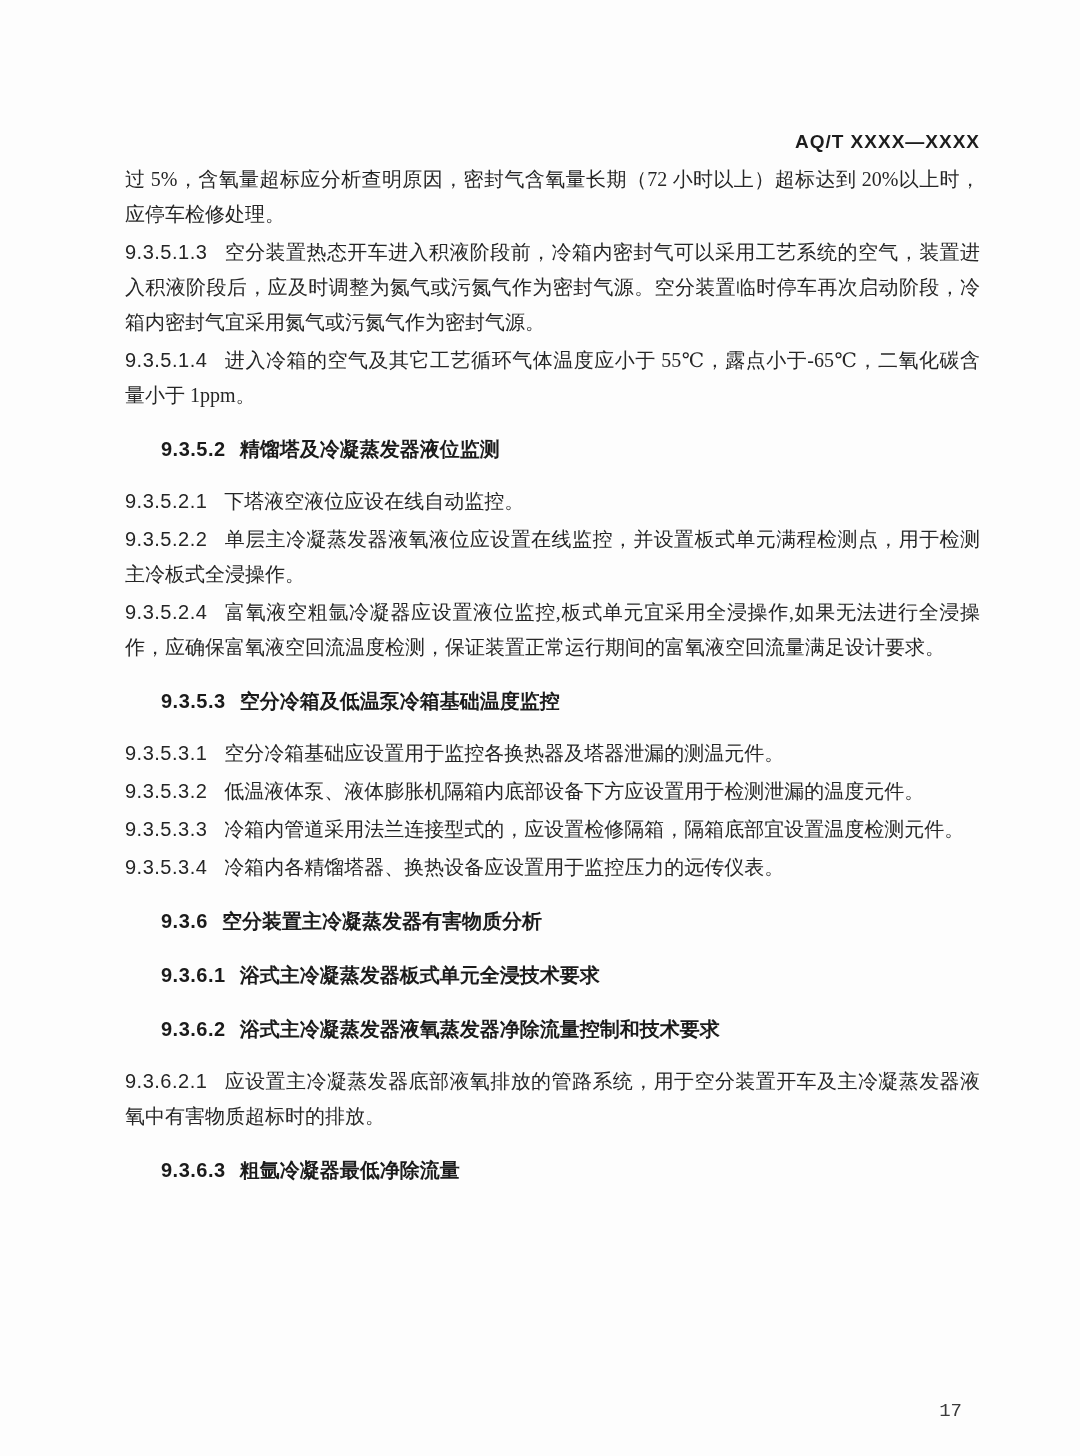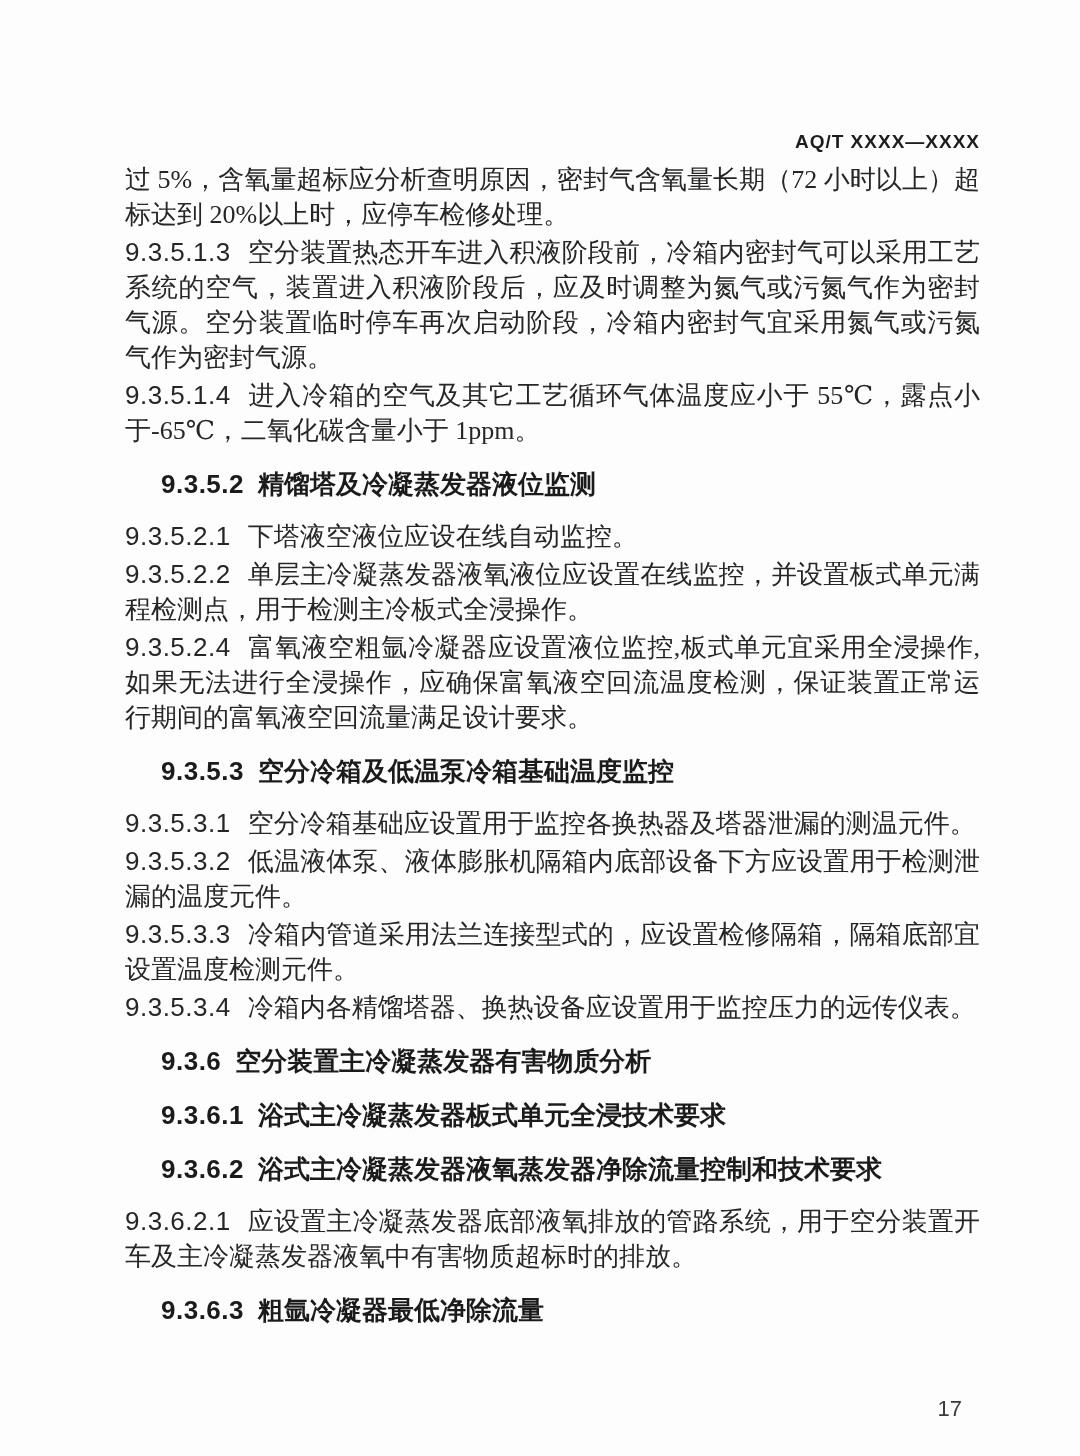--- a/index.html
+++ b/index.html
@@ -21,21 +21,21 @@
     right: 100px;
     font-family: "Liberation Sans", "DejaVu Sans", sans-serif;
     font-weight: 700;
     font-size: 19px;
     letter-spacing: 1px;
     color: #1d1d1d;
     white-space: nowrap;
   }
   .content { margin-top: 34px; }
   .para {
-    font-size: 26px;
+    font-size: 20px;
     line-height: 35px;
     text-align: justify;
     margin: 3px 0;
   }
   .clause {
     font-family: "Liberation Sans", "DejaVu Sans", sans-serif;
     display: inline-block;
     margin-right: 17px;
     letter-spacing: 0.5px;
     white-space: nowrap;
@@ -46,23 +46,23 @@
     font-weight: 700;
     color: #1b1b1b;
     margin: 19px 0 17px 0;
   }
   .heading .clause { margin-right: 14px; margin-left: 36px; }
   .indent { text-indent: 42px; }
   .page-number {
     position: absolute;
     right: 118px;
     bottom: 34px;
-    font-size: 22px;
+    font-size: 19px;
     color: #3a3a3a;
-    font-family: Liberation Sans, sans-serif;
+    font-family: Liberation Mono, monospace;
   }
 </style>
 </head>
 <body>
 
 <div class="page">
 
   <div class="header-right">AQ/T XXXX—XXXX</div>
 
   <div class="content">

